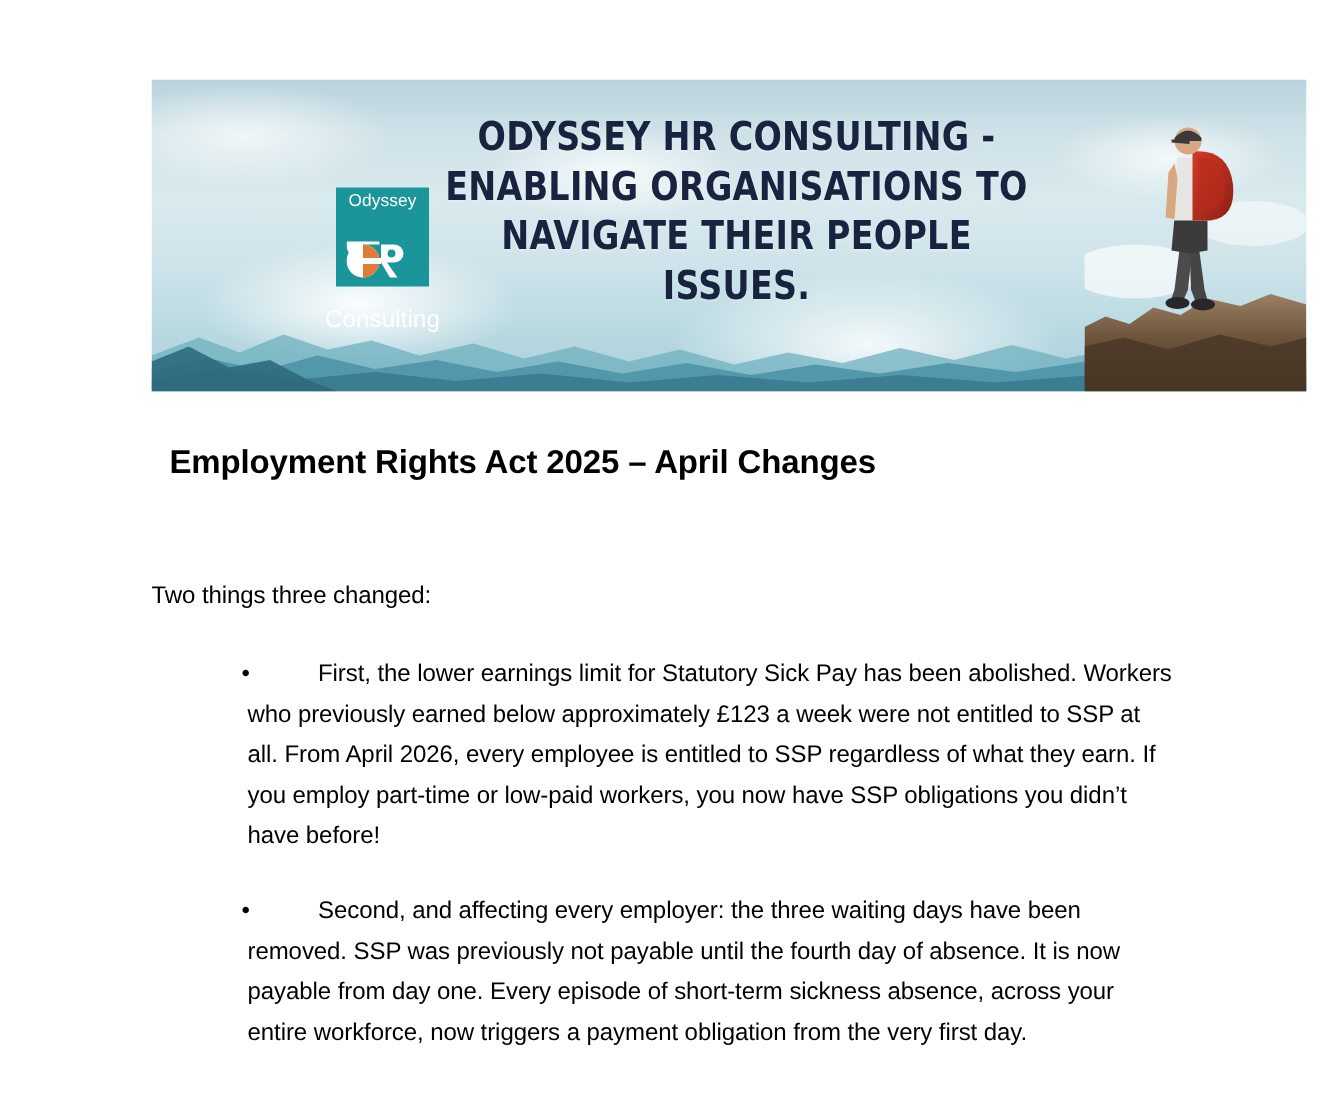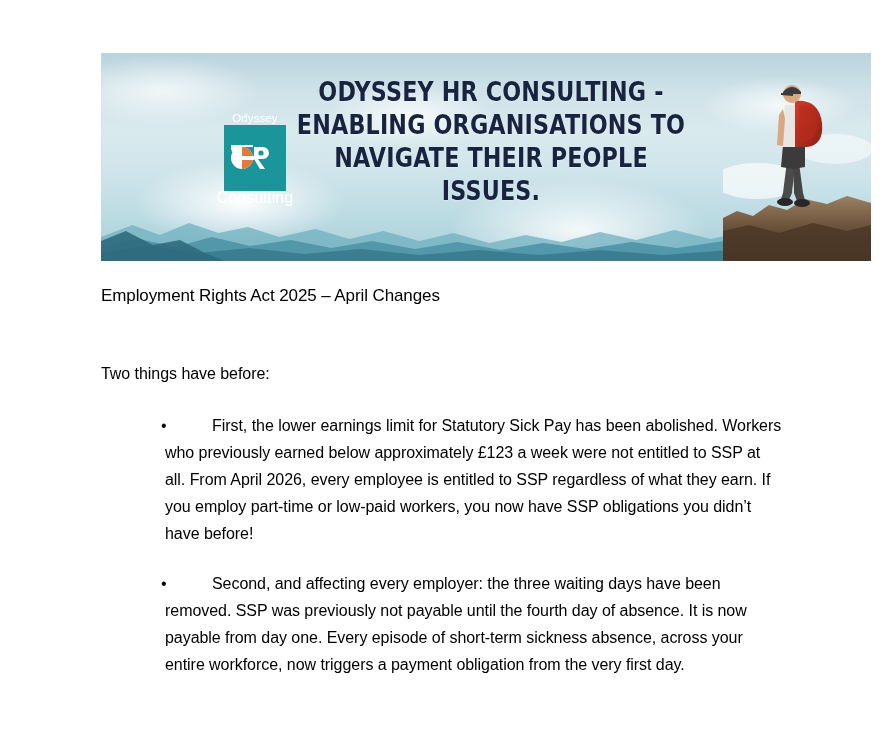--- a/index.html
+++ b/index.html
@@ -82,21 +82,21 @@
   .logo {
     position: absolute;
     left: 123px;
     top: 72px;
     width: 62px;
     height: 66px;
     background: #1a9599;
     display: flex;
     flex-direction: column;
     align-items: center;
-    justify-content: center;
+    justify-content: flex-start;
     padding: 3px 0 4px 0;
     box-sizing: border-box;
     gap: 20px;
   }
   .logo-top, .logo-bottom {
     color: #ffffff;
     font-family: "Liberation Sans", sans-serif;
     font-size: 11.5px;
     line-height: 13px;
     letter-spacing: 0.1px;
@@ -110,24 +110,24 @@
 
   
   .doc {
     position: absolute;
     left: 101px;
     top: 283px;
     width: 682px;
     color: #000000;
   }
   .doc h1 {
-    margin: 0;
-    font-size: 17px;
+    margin: 12px;
+    font-size: 22px;
     line-height: 26px;
-    font-weight: normal;
+    font-weight: bold;
     letter-spacing: -0.1px;
   }
   .doc p {
     margin: 0;
     font-size: 16px;
     line-height: 27px;
     letter-spacing: -0.05px;
   }
   .spacer-lg { height: 26px; }
   .spacer-md { height: 25px; }
@@ -237,21 +237,21 @@
 
   <div class="doc">
 
     <h1>Employment Rights Act 2025 – April Changes</h1>
 
     <div class="spacer-lg"></div>
 
 
     <div class="spacer-md"></div>
 
-    <p>Two things have before:</p>
+    <p>Two things three changed:</p>
 
     <div class="spacer-md"></div>
 
     <div class="bullet-item">
       <span class="bullet-dot">•</span>
       <span class="lead-indent"></span><b>First</b><span><span>, the lower earnings limit for Statutory Sick Pay has been abolished. Workers who previously earned below approximately £123 a week were not entitled to SSP at all.  From April 2026, </span><b>every employee is entitled to SSP regardless of what they earn</b><span>.  If you employ part-time or low-paid workers, you now have SSP obligations you didn’t have before!</span></span>
     </div>
 
     <div class="spacer-sm"></div>
 

